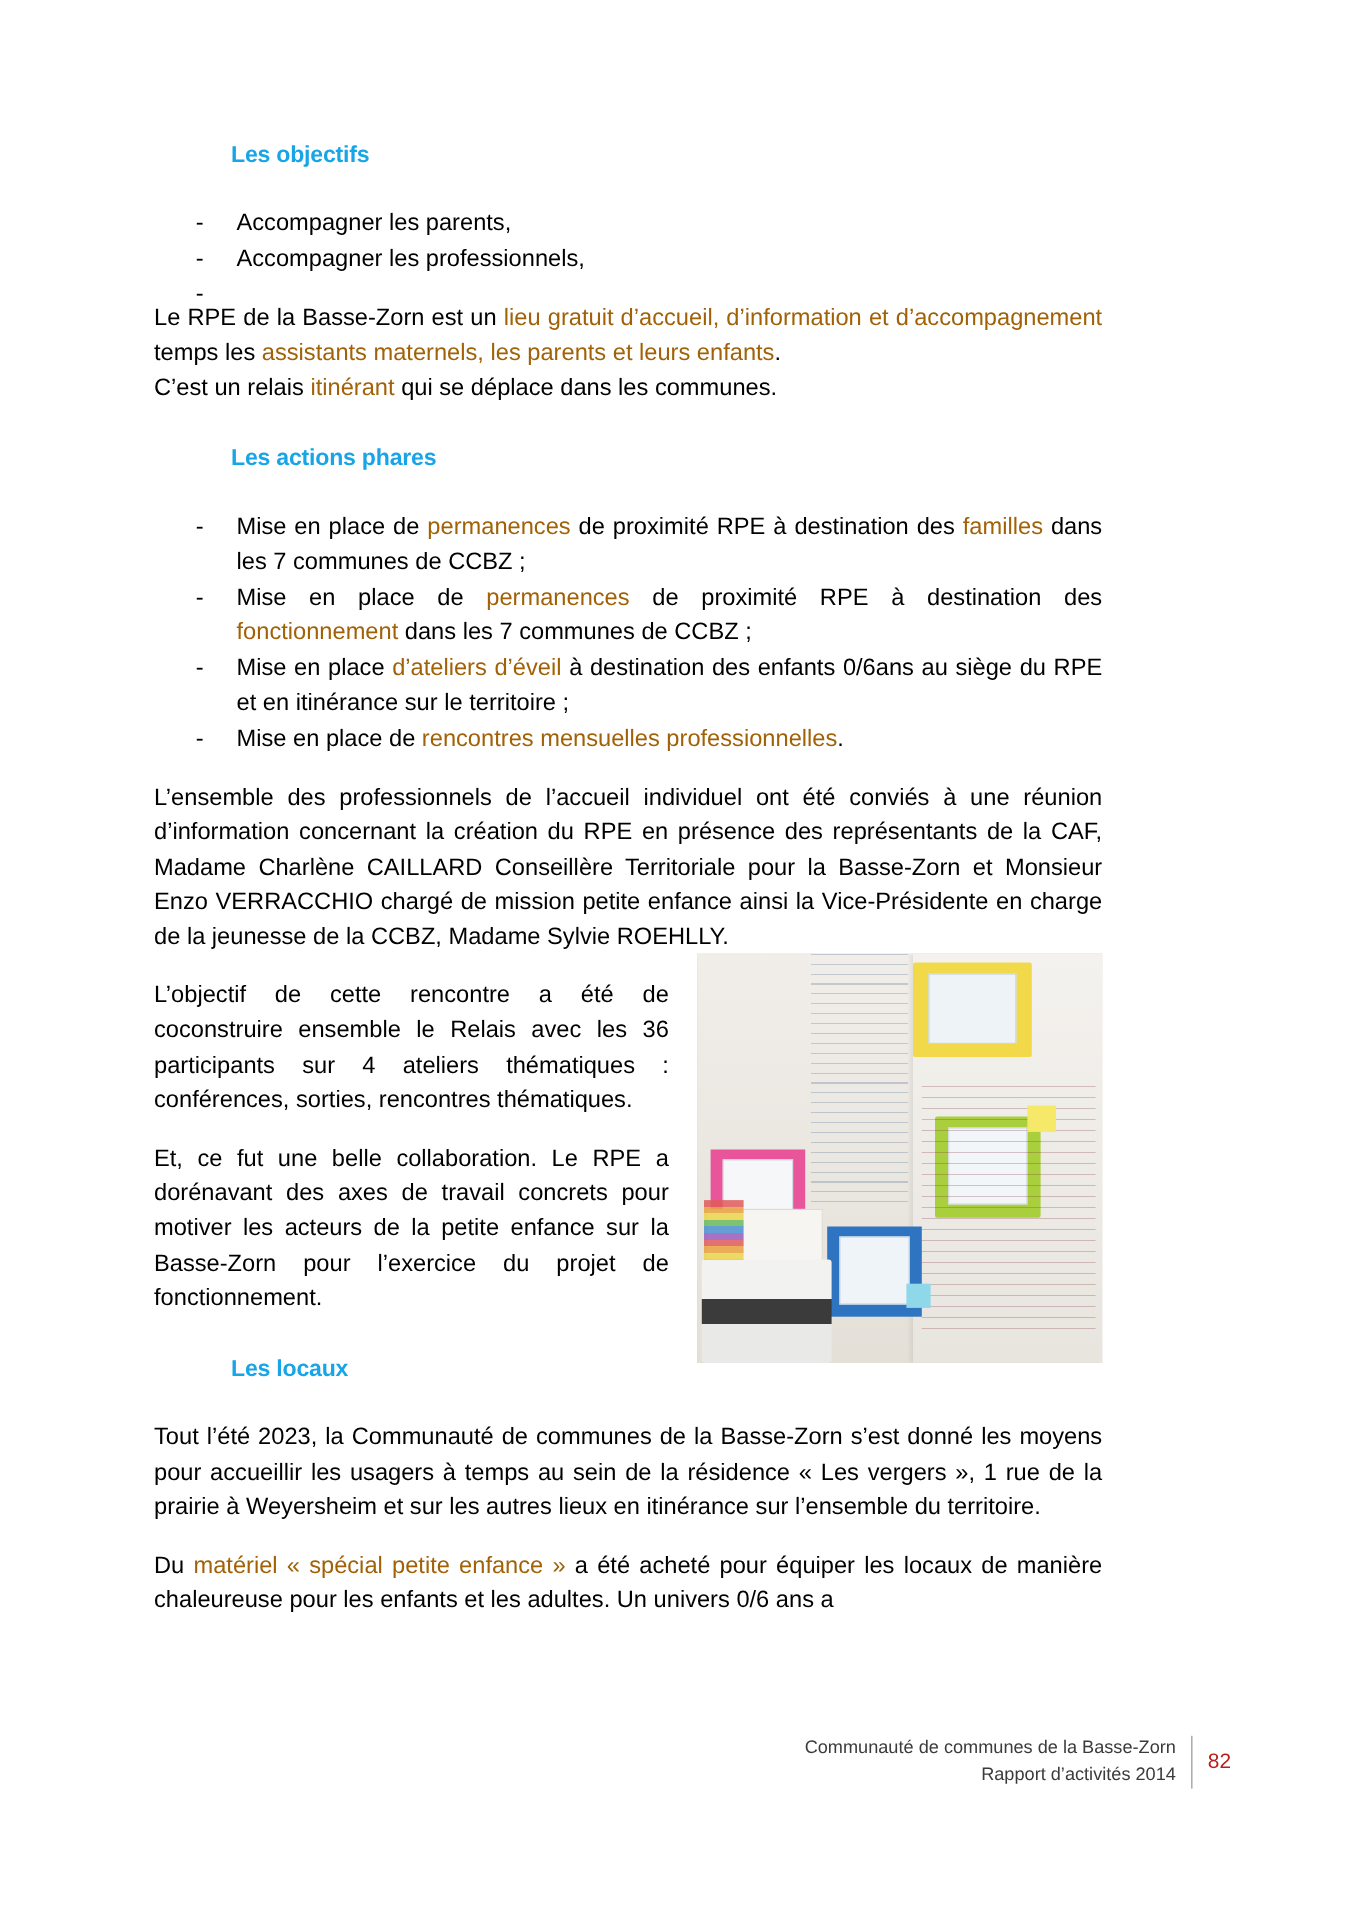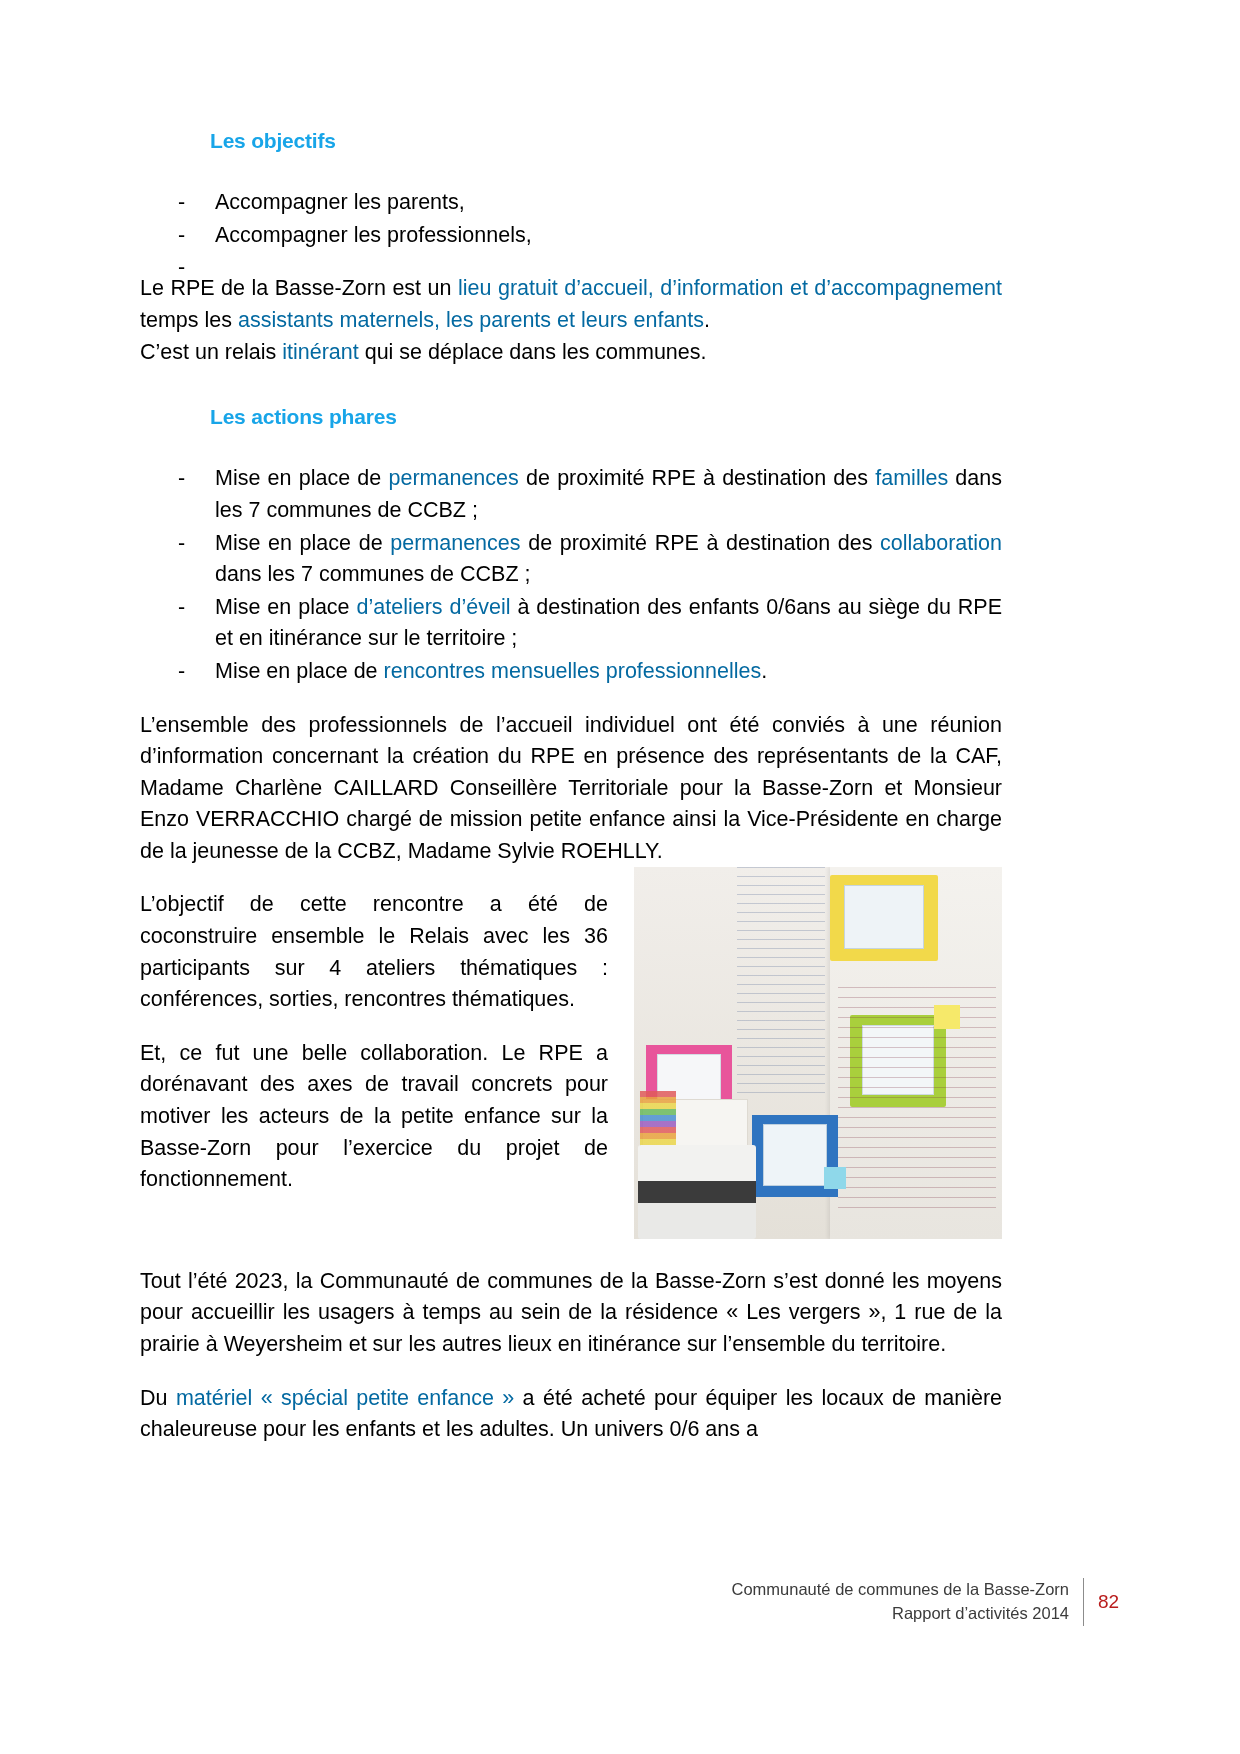--- a/index.html
+++ b/index.html
@@ -62,21 +62,21 @@
   
   p.body {
     margin: 0;
     font-size: 21.5px;
     line-height: 1.47;
     text-align: justify;
     text-justify: inter-word;
   }
   p.body.spaced { margin-top: 22px; }
 
-  .accent { color: #0369a1; }
+  .accent { color: #a16207; }
 
   
   .photo {
     float: right;
     width: 368px;
     height: 372px;
     margin: 0 0 14px 26px;
     position: relative;
     overflow: hidden;
     background: #cfc9c2;
@@ -236,21 +236,21 @@
 
     <div class="gap-before-head"></div>
     <h2 class="sub-head">Les actions phares</h2>
     <div class="gap-after-head"></div>
 
     <ul class="dash-list">
       <li>
         <span class="dash">-</span><span>Mise en place de </span><span class="accent">permanences</span><span> de proximité RPE à destination des </span><span class="accent">familles</span><span> dans les 7 communes de CCBZ ;</span>
       </li>
       <li>
-        <span class="dash">-</span><span>Mise en place de </span><span class="accent">permanences</span><span> de proximité RPE à destination des </span><span class="accent">collaboration</span><span> dans les 7 communes de CCBZ ;</span>
+        <span class="dash">-</span><span>Mise en place de </span><span class="accent">permanences</span><span> de proximité RPE à destination des </span><span class="accent">fonctionnement</span><span> dans les 7 communes de CCBZ ;</span>
       </li>
       <li>
         <span class="dash">-</span><span>Mise en place </span><span class="accent">d’ateliers d’éveil</span><span> à destination des enfants 0/6ans au siège du RPE et en itinérance sur le territoire ;</span>
       </li>
       <li>
         <span class="dash">-</span><span>Mise en place de </span><span class="accent">rencontres mensuelles professionnelles</span><span>.</span>
       </li>
     </ul>
 
     <p class="body spaced">L’ensemble des professionnels de l’accueil individuel ont été conviés à une réunion d’information concernant la création du RPE en présence des représentants de la CAF, Madame Charlène CAILLARD Conseillère Territoriale pour la Basse-Zorn et Monsieur Enzo VERRACCHIO chargé de mission petite enfance ainsi la Vice-Présidente en charge de la jeunesse de la CCBZ, Madame Sylvie ROEHLLY.</p>
@@ -270,20 +270,21 @@
       <div class="printer"></div>
       <div class="sticky1"></div>
       <div class="sticky2"></div>
     </div>
 
     <p class="body spaced">L’objectif de cette rencontre a été de coconstruire ensemble le Relais avec les 36 participants sur 4 ateliers thématiques : conférences, sorties, rencontres thématiques.</p>
 
     <p class="body spaced">Et, ce fut une belle collaboration. Le RPE a dorénavant des axes de travail concrets pour motiver les acteurs de la petite enfance sur la Basse-Zorn pour l’exercice du projet de fonctionnement.</p>
 
     <div class="gap-before-head"></div>
+    <h2 class="sub-head">Les locaux</h2>
     <div class="gap-after-head"></div>
 
     <p class="body">Tout l’été 2023, la Communauté de communes de la Basse-Zorn s’est donné les moyens pour accueillir les usagers à temps au sein de la résidence « Les vergers », 1 rue de la prairie à Weyersheim et sur les autres lieux en itinérance sur l’ensemble du territoire.</p>
 
     <p class="body spaced">
       <span>Du </span><span class="accent">matériel « spécial petite enfance »</span><span> a été acheté pour équiper les locaux de manière chaleureuse pour les enfants et les adultes.  Un univers 0/6 ans a</span>
     </p>
 
   </div>
 

